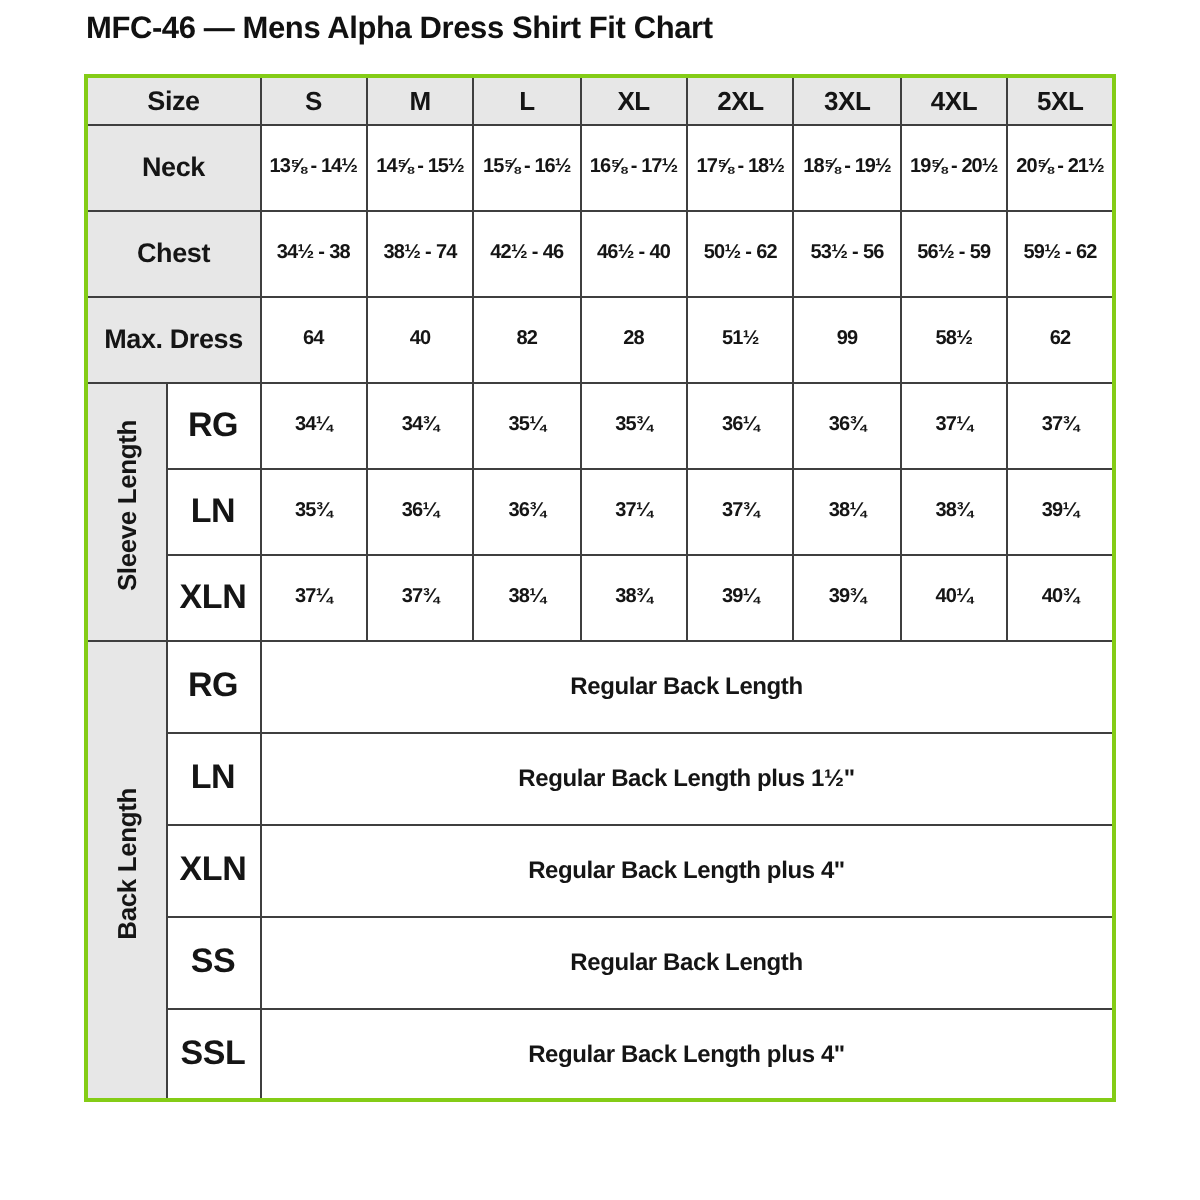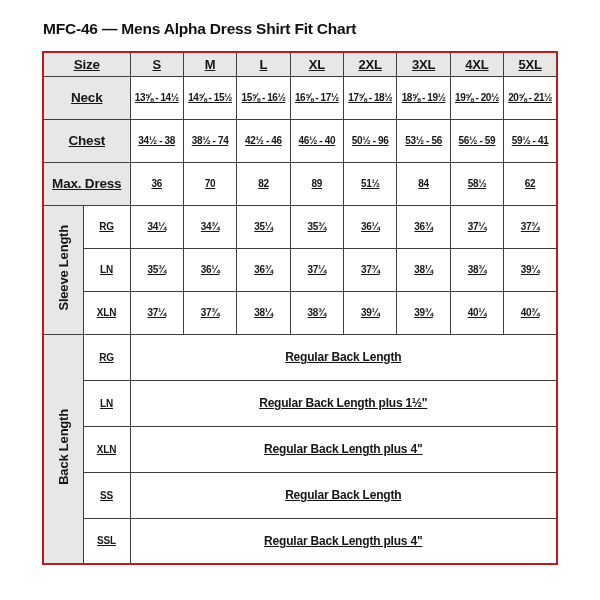--- a/index.html
+++ b/index.html
@@ -8,52 +8,51 @@
     background: #ffffff;
     width: 600px;
     height: 600px;
     font-family: "Liberation Sans", sans-serif;
     color: #151515;
   }
   .page {
     box-sizing: border-box;
     width: 488px;
     height: 600px;
-    padding: 20px 42px 0 42px;
+    padding: 6px 42px 0 42px;
   }
   .title {
     font-size: 15.5px;
     font-weight: bold;
     letter-spacing: -0.2px;
     color: #111111;
     margin: 0 0 13px 1px;
   }
   table.fit {
     border-collapse: collapse;
     table-layout: fixed;
     width: 516px;
-    border: 2px solid #b91c1c;
-    text-decoration: underline;
+    border: 2px solid #84cc16;
   }
   table.fit td {
     border: 1px solid #3f3f3f;
     text-align: center;
     vertical-align: middle;
     font-weight: bold;
     padding: 0;
     overflow: hidden;
     background: #ffffff;
   }
   tr.hdr-row { height: 24px; }
   tr.std-row { height: 43px; }
   tr.back-row { height: 46px; }
   td.gray { background: #e7e7e7 !important; }
   td.size-hdr { font-size: 13px; letter-spacing: -0.2px; }
   td.row-lbl { font-size: 13.5px; letter-spacing: -0.2px; }
-  td.sub-lbl { font-size: 10px; letter-spacing: -0.2px; }
+  td.sub-lbl { font-size: 17px; letter-spacing: -0.2px; }
   td.val { font-size: 10px; letter-spacing: -0.35px; white-space: nowrap; }
   td.val-sm { font-size: 10px; letter-spacing: -0.45px; white-space: nowrap; }
   td.merged-val { font-size: 12px; letter-spacing: -0.2px; }
   td.rot-cell { width: 40px; }
   td.rot-cell .rot {
     display: inline-block;
     writing-mode: vertical-rl;
     transform: rotate(180deg);
     font-size: 13px;
     font-weight: bold;
@@ -105,34 +104,34 @@
       <td class="val-sm">19⅝ - 20½</td>
       <td class="val-sm">20⅝ - 21½</td>
     </tr>
 
     <tr class="std-row">
       <td colspan="2" class="gray row-lbl">Chest</td>
       <td class="val">34½ - 38</td>
       <td class="val">38½ - 74</td>
       <td class="val">42½ - 46</td>
       <td class="val">46½ - 40</td>
-      <td class="val">50½ - 96</td>
+      <td class="val">50½ - 62</td>
       <td class="val">53½ - 56</td>
       <td class="val">56½ - 59</td>
-      <td class="val">59½ - 41</td>
+      <td class="val">59½ - 62</td>
     </tr>
 
     <tr class="std-row">
       <td colspan="2" class="gray row-lbl">Max. Dress</td>
-      <td class="val">36</td>
-      <td class="val">70</td>
+      <td class="val">64</td>
+      <td class="val">40</td>
       <td class="val">82</td>
-      <td class="val">89</td>
+      <td class="val">28</td>
       <td class="val">51½</td>
-      <td class="val">84</td>
+      <td class="val">99</td>
       <td class="val">58½</td>
       <td class="val">62</td>
     </tr>
 
     <tr class="std-row">
       <td rowspan="3" class="gray rot-cell"><span class="rot">Sleeve Length</span></td>
       <td class="sub-lbl">RG</td>
       <td class="val">34¼</td>
       <td class="val">34¾</td>
       <td class="val">35¼</td>

